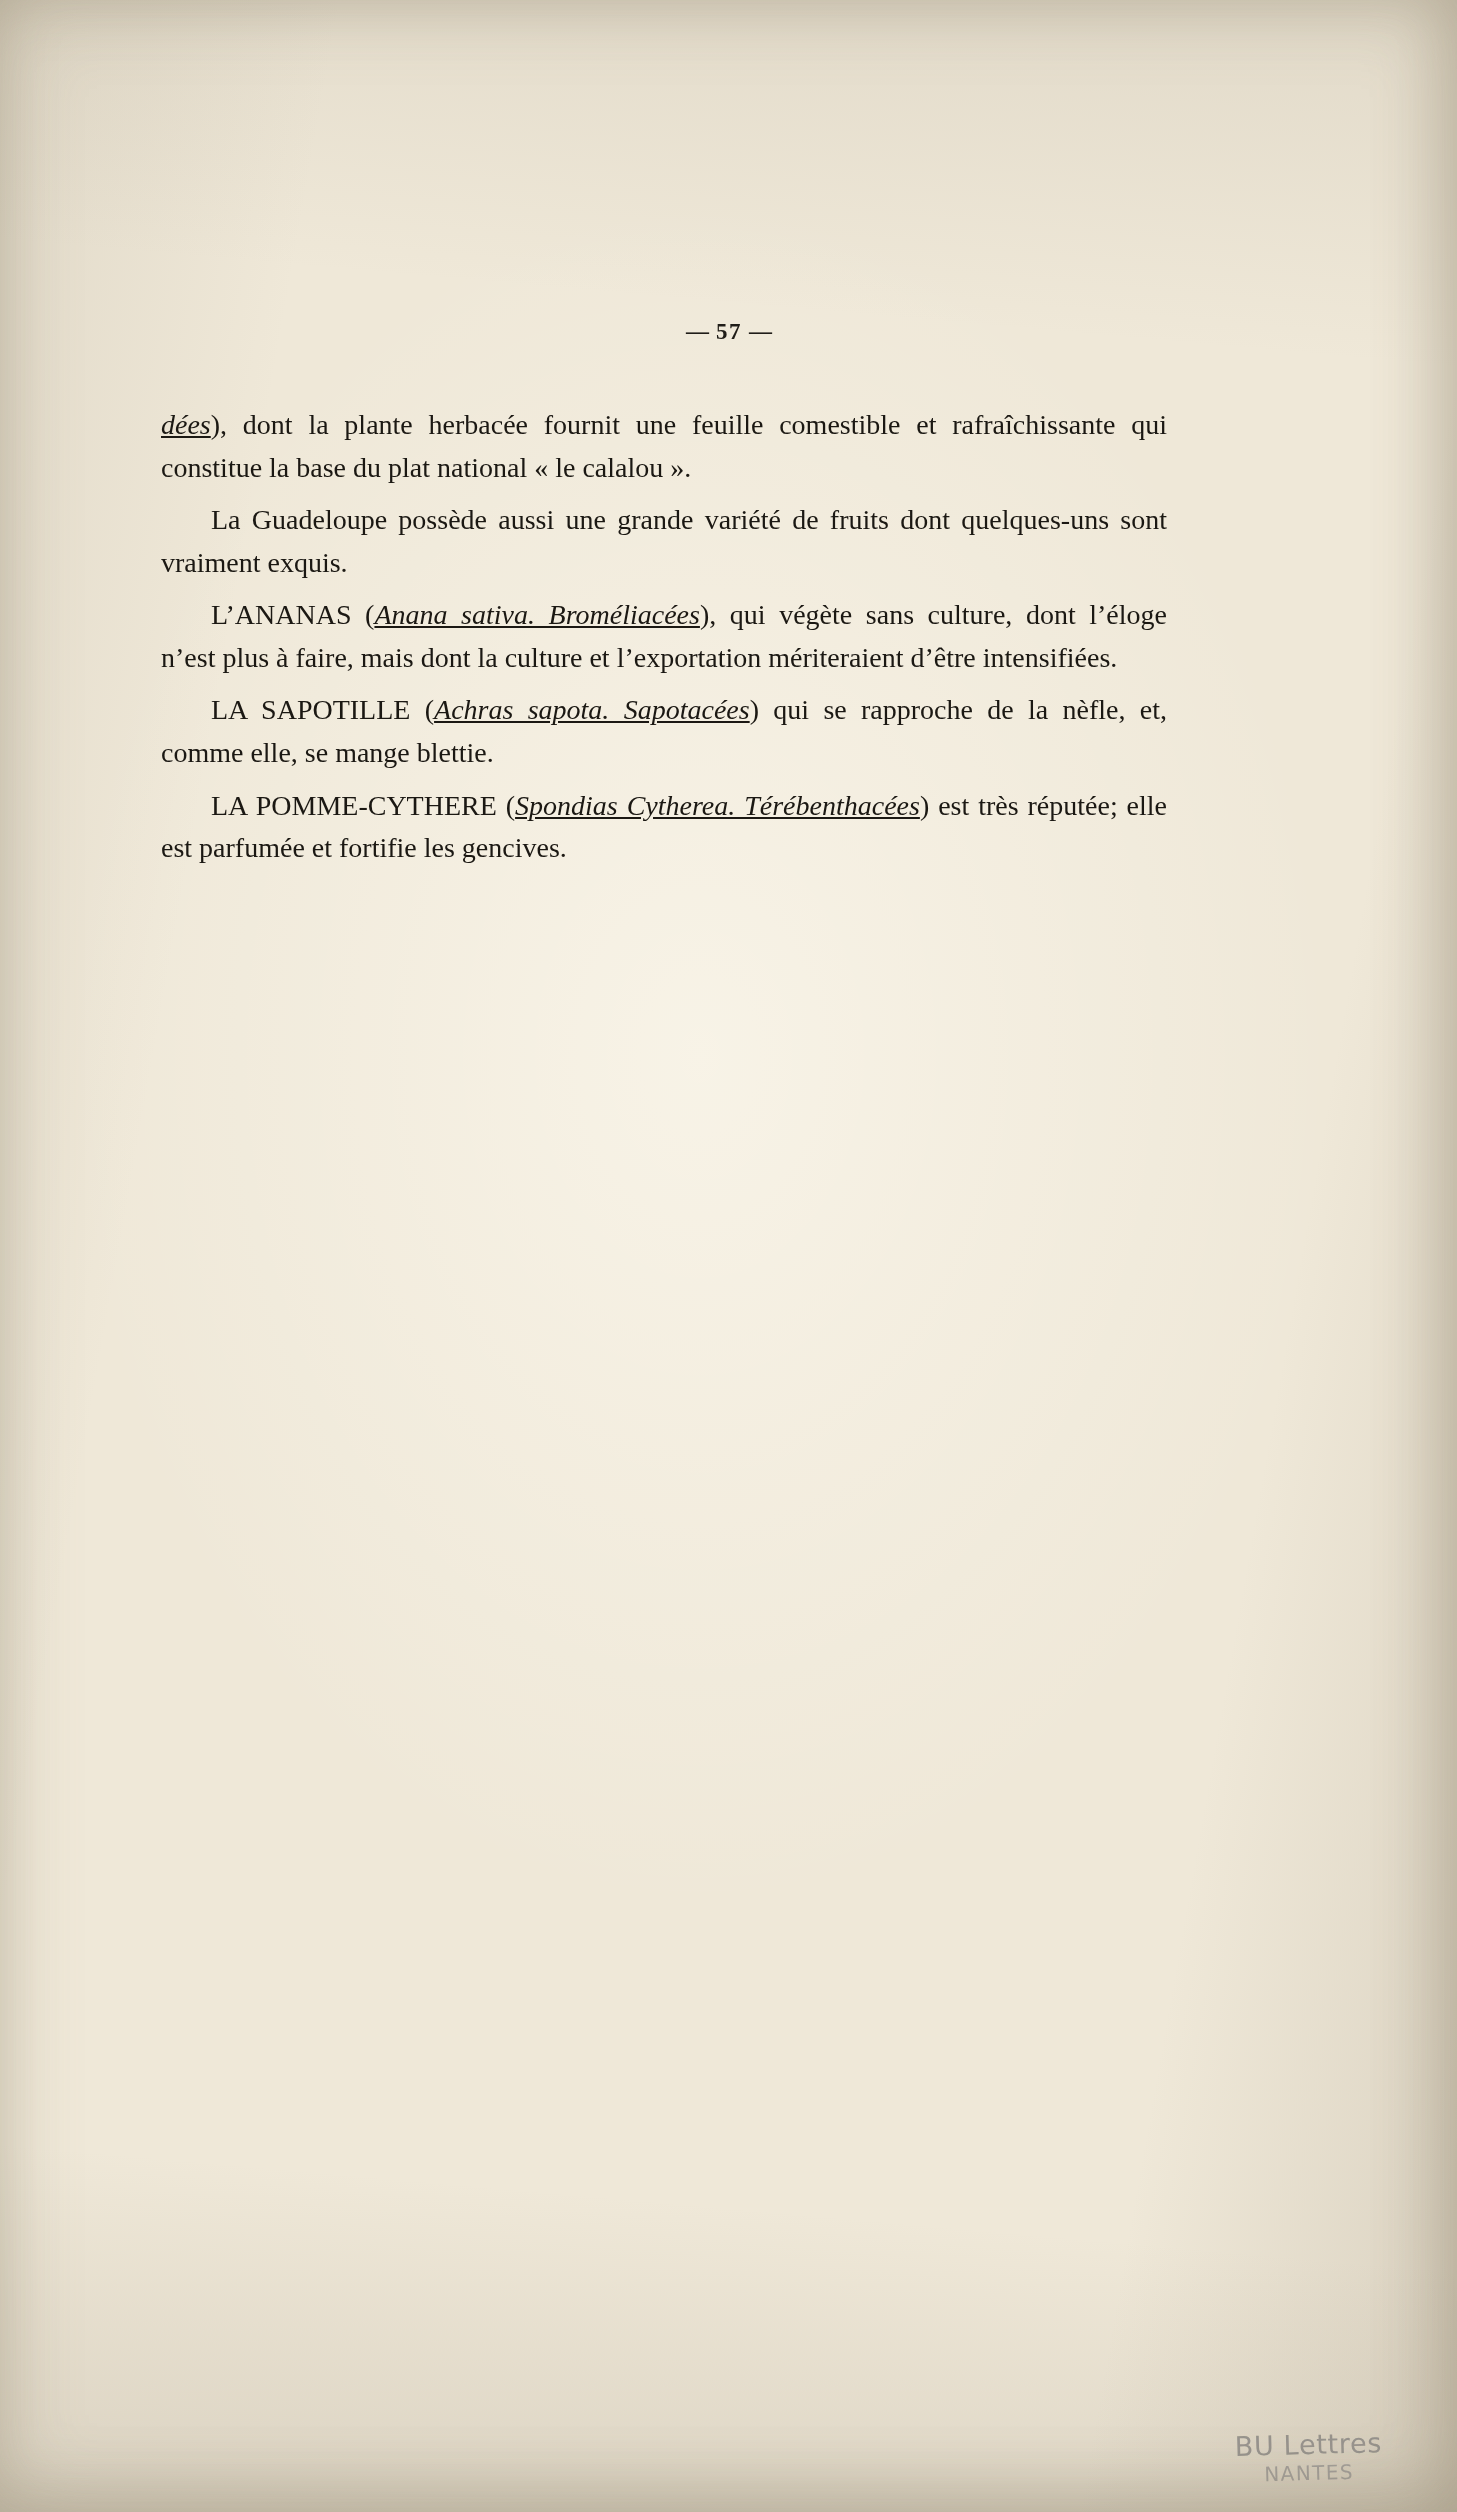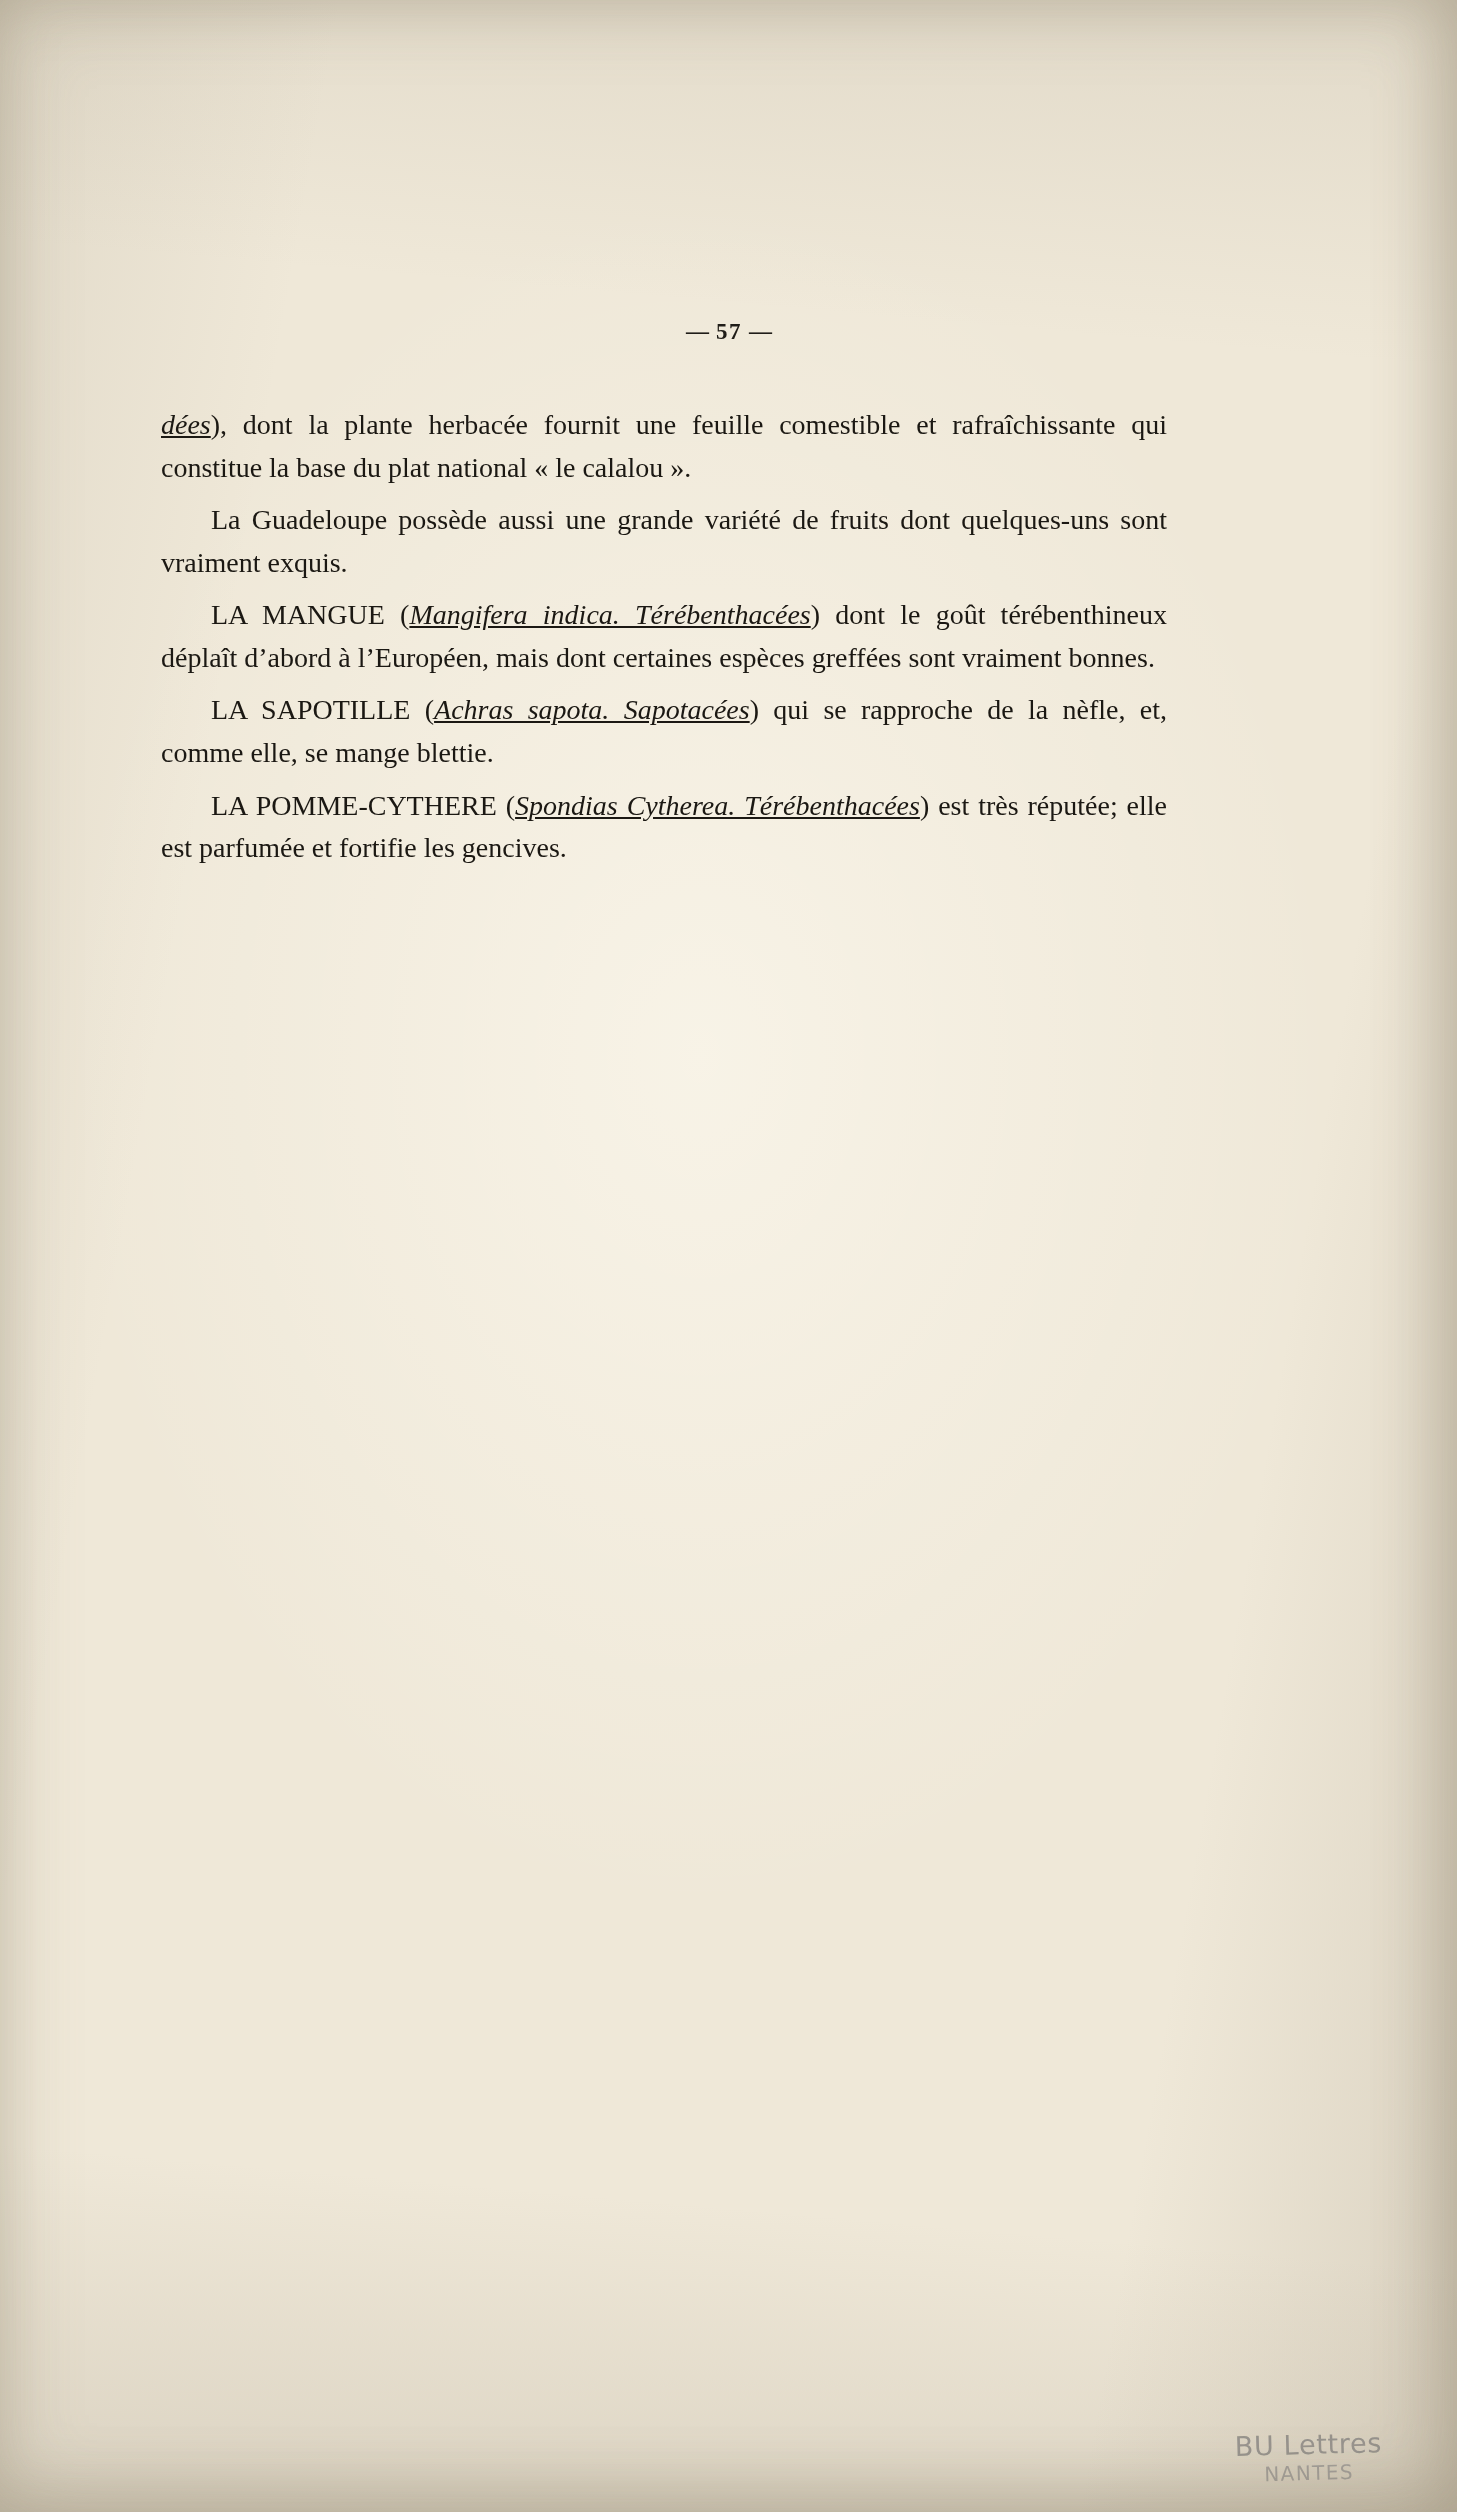--- a/index.html
+++ b/index.html
@@ -102,21 +102,21 @@
 
   <div class="folio">
     <span class="rule">—</span>
     <span>57</span>
     <span class="rule">—</span>
   </div>
 
   <div class="textblock" id="textblock">
       <p class="first"><span class="i">dées</span><span>), dont la plante herbacée fournit une feuille comestible et rafraîchissante qui constitue la base du plat national « le calalou ».</span></p>
       <p class="indent"><span>La Guadeloupe possède aussi une grande variété de fruits dont quelques-uns sont vraiment exquis.</span></p>
-      <p class="indent"><span>LA MANGUE (</span><span class="i">Mangifera indica. Térébenthacées</span><span>) dont le goût térébenthineux déplaît d’abord à l’Européen, mais dont certaines espèces greffées sont vraiment bonnes.</span></p>
+      <p class="indent"><span>L’ANANAS (</span><span class="i">Anana sativa. Broméliacées</span><span>), qui végète sans culture, dont l’éloge n’est plus à faire, mais dont la culture et l’exportation mériteraient d’être intensifiées.</span></p>
       <p class="indent"><span>LA SAPOTILLE (</span><span class="i">Achras sapota. Sapotacées</span><span>) qui se rapproche de la nèfle, et, comme elle, se mange blettie.</span></p>
       <p class="indent"><span>LA POMME-CYTHERE (</span><span class="i">Spondias Cytherea. Térébenthacées</span><span>) est très réputée; elle est parfumée et fortifie les gencives.</span></p>
     </div>
 
   <div class="stamp">
     <div class="line1">BU Lettres</div>
     <div class="line2">NANTES</div>
   </div>
 
   <div class="edge-shadow"></div>

